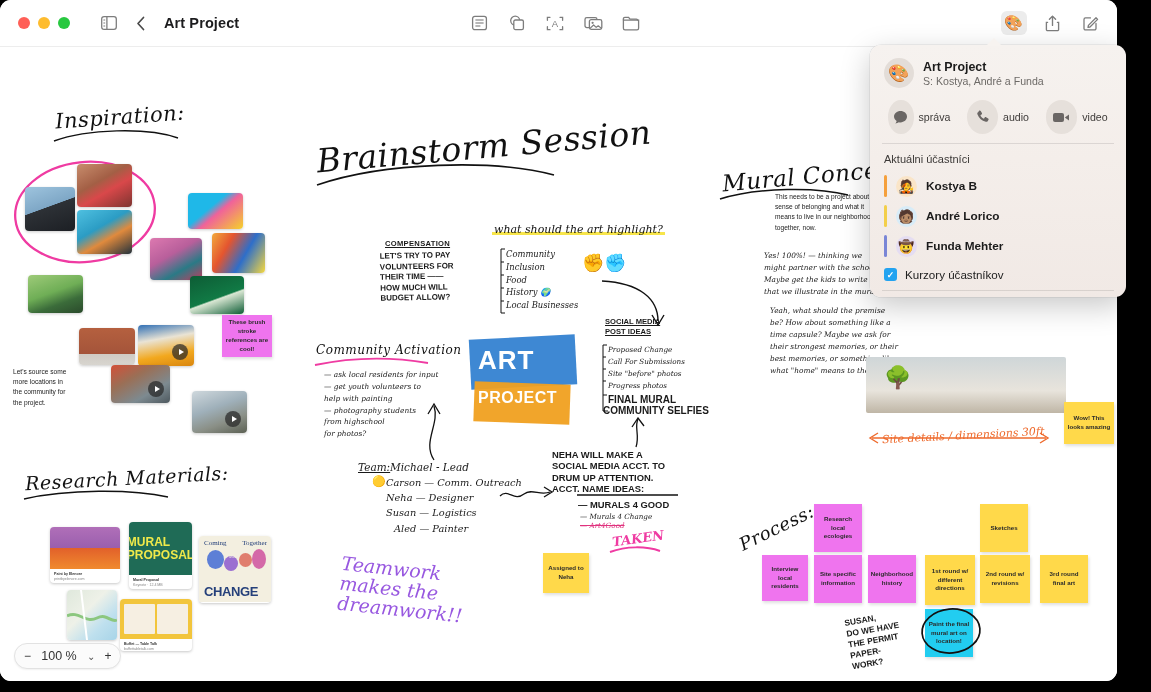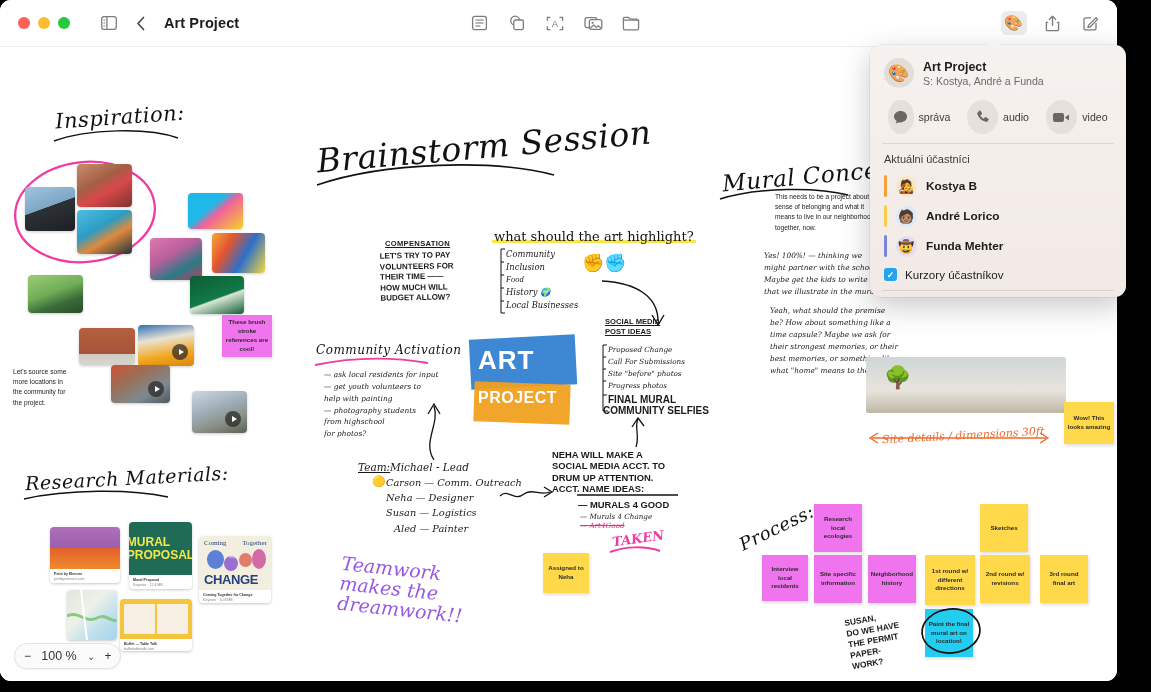--- a/index.html
+++ b/index.html
@@ -315,21 +315,21 @@
         <div style="color:#f0e94a;font-weight:700;font-size:12px;line-height:1.05;text-align:left;white-space:pre-line;">MURAL
 PROPOSAL</div>
       </div>
       <div class="card-meta">
         <div>Mural Proposal</div>
         <div style="color:#888;font-weight:400">Keynote · 12.4 MB</div>
       </div>
     </div>
 
     <div class="card" style="left:199px;top:489px;width:72px;height:67px;">
-      <div style="height:54px;background:#f3efe0;position:relative;text-align:right;">
+      <div style="height:66px;background:#f3efe0;position:relative;text-align:right;">
         <div style="position:absolute;left:5px;top:3px;right:4px;display:flex;justify-content:space-between;color:#25407a;font-size:7px;font-family:'Liberation Serif',serif;">
           <span>Coming</span>
             <span>Together</span>
         </div>
         <div style="position:absolute;left:8px;top:14px;width:17px;height:19px;border-radius:50%;background:#5d7fd6;"></div>
         <div style="position:absolute;left:25px;top:20px;width:14px;height:15px;border-radius:50%;background:#9b6fd1;"></div>
         <div style="position:absolute;left:40px;top:17px;width:13px;height:14px;border-radius:50%;background:#e07e6e;"></div>
         <div style="position:absolute;left:53px;top:13px;width:14px;height:20px;border-radius:50%;background:#d469a8;"></div>
         <div style="position:absolute;left:30px;top:16px;color:#f3efe0;font-size:7px;font-family:'Liberation Serif',serif;">for</div>
         <div style="position:absolute;left:5px;bottom:3px;color:#25407a;font-weight:700;font-size:13px;letter-spacing:-.4px;">CHANGE</div>
@@ -363,26 +363,26 @@
       <path d="M3 26 C 70 3, 180 0, 240 16" fill="none" stroke="#111" stroke-width="1.6"></path>
     </svg>
 
     <div class="blk" style="position:absolute;left:385px;top:193px;font-size:7.6px;text-decoration:underline;letter-spacing:.3px;">COMPENSATION</div>
     <div class="blk" style="position:absolute;left:380px;top:204px;font-size:8px;line-height:1.32;transform:rotate(-1deg);">LET'S TRY TO PAY
 VOLUNTEERS FOR
 THEIR TIME ——
 HOW MUCH WILL
 BUDGET ALLOW?</div>
 
-    <div style="position:absolute;left:492px;top:182px;font-size:13px;color:#111;font-family:'DejaVu Serif',serif;background:linear-gradient(180deg,transparent 72%, #f7e54a 72%, #f7e54a 96%, transparent 96%);padding:0 2px;">what should the art highlight?</div>
+    <div style="position:absolute;left:492px;top:176px;font-size:11px;color:#111;font-family:'DejaVu Serif',serif;font-style:italic;background:linear-gradient(180deg,transparent 72%, #f7e54a 72%, #f7e54a 96%, transparent 96%);padding:0 2px;">what should the art highlight?</div>
 
     <div style="position:absolute;left:506px;top:201px;width:90px;">
       <div class="hand" style="font-size:8.4px;line-height:1.52;">Community</div>
       <div class="hand" style="font-size:8.4px;line-height:1.52;">Inclusion</div>
-      <div class="hand" style="font-size:8.4px;line-height:1.52;font-family:Liberation Serif, serif;">Food</div>
+      <div class="hand" style="font-size:8.4px;line-height:1.52;">Food</div>
       <div class="hand" style="font-size:8.4px;line-height:1.52;">History  🌍</div>
       <div class="hand" style="font-size:8.4px;line-height:1.52;">Local Businesses</div>
     </div>
     <svg style="position:absolute;left:499px;top:200px" width="8" height="70">
       <path d="M6 2 H2 V66 H6" fill="none" stroke="#111" stroke-width="1"></path>
       <path d="M2 15 H5 M2 28 H5 M2 41 H5 M2 54 H5" stroke="#111" stroke-width="1"></path>
     </svg>
 
     <div style="position:absolute;left:582px;top:205px;font-size:18px;">✊</div>
     <div style="position:absolute;left:604px;top:205px;font-size:18px;filter:hue-rotate(160deg);">✊</div>

